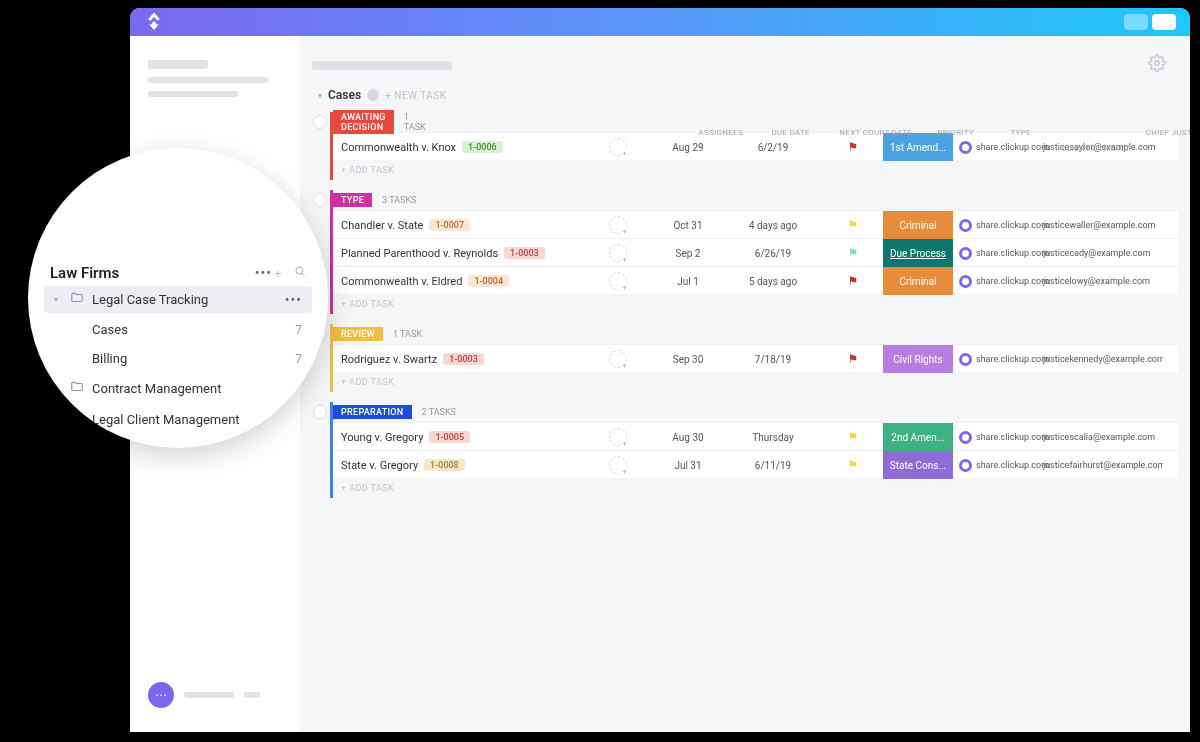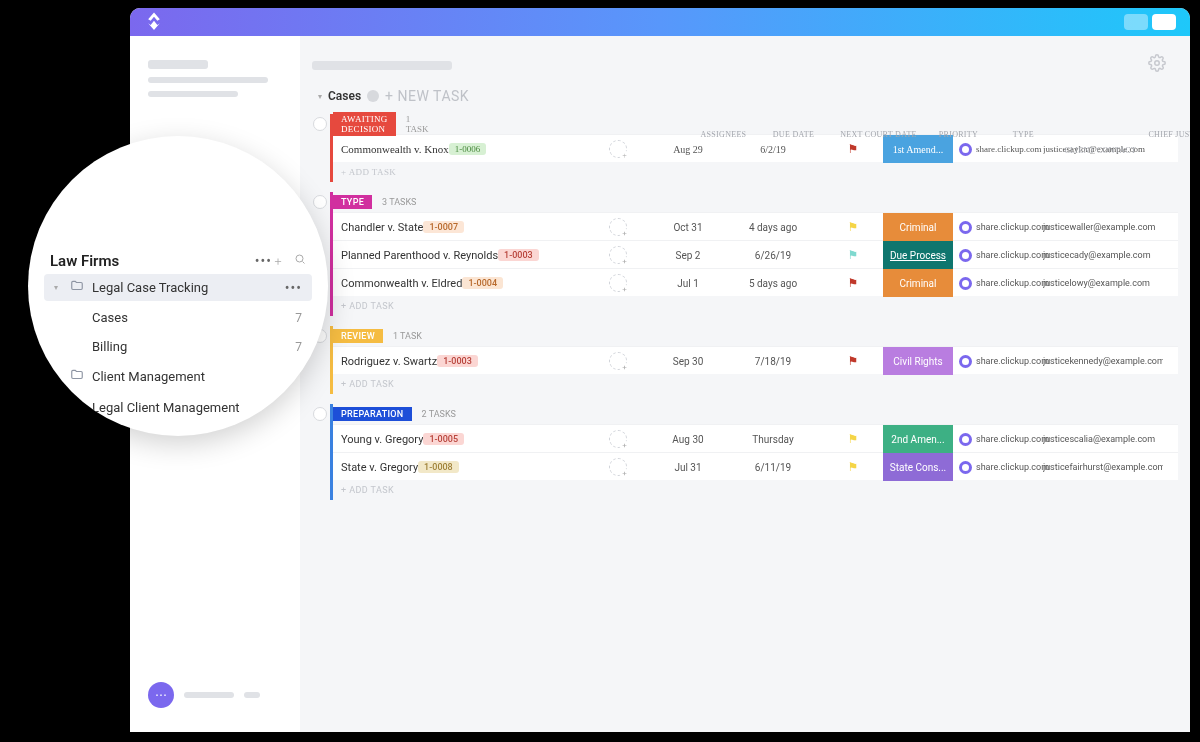--- a/index.html
+++ b/index.html
@@ -32,61 +32,61 @@
 .main-head { display: flex; align-items: center; padding: 0 24px 0 12px; }
 .main-head .ph-line { margin-bottom: 0; }
 .main-head .ph-line.a { width: 140px; height: 9px; }
 .main-head .settings-icon { color: #c7c9cf; }
 
 .list-area { padding: 12px 12px 0 12px; }
 .list-title-row { display: flex; align-items: center; font-size: 12px; color: #555; padding-left: 6px; gap: 6px; }
 .lead-tri { color: #aaa; font-size: 8px; }
 .list-title { font-weight: 600; color: #333; }
 .info-dot { width: 12px; height: 12px; border-radius: 6px; background: #d7d9dd; display: inline-block; }
-.new-task-link { color: #bfc2c8; font-size: 14px; letter-spacing: 0.5px; }
+.new-task-link { color: #bfc2c8; font-size: 10px; letter-spacing: 0.5px; }
 
 .group { margin-top: 10px; border-left: 3px solid; margin-left: 18px; }
 .group-head { display: flex; align-items: center; gap: 10px; height: 20px; padding-top: 0; position: relative; }
 .lead-check { position: absolute; left: -20px; width: 14px; height: 14px; border: 1px solid #d7d9dd; border-radius: 7px; background: #fff; }
 .status-pill { color: #fff; font-size: 9px; padding: 2px 8px; font-weight: 500; letter-spacing: 0.3px; }
 .task-count { font-size: 9px; color: #999; }
 
 .col-head-row, .task-row { display: grid; grid-template-columns: 250px 70px 70px 100px 60px 70px 90px 120px; align-items: center; font-size: 10px; }
 .col-head-row { color: #a3a6ad; text-transform: uppercase; font-size: 8px; letter-spacing: 0.3px; height: 20px; padding-left: 0; }
 .col-head-row .name-col { text-align: left; }
 .col-head-row > div { text-align: center; }
 
 .task-row { background: #fff; height: 28px; color: #333; border-top: 1px solid #f0f1f3; }
-.task-row .name-cell { display: flex; align-items: center; padding-left: 8px; text-align: right; font-size: 11px; }
+.task-row .name-cell { display: flex; align-items: center; gap: 6px; padding-left: 8px; text-align: right; font-size: 11px; }
 .case-id-tag { font-size: 9px; padding: 1px 6px; border-radius: 3px; font-weight: 500; }
 .assignee-bubble { width: 18px; height: 18px; border: 1px dashed #cfd2d8; border-radius: 9px; margin: 0 auto; position: relative; }
 .assignee-bubble::after { content: "+"; position: absolute; right: -3px; bottom: -3px; font-size: 8px; color: #aaa; background: #fff; border-radius: 4px; width: 9px; height: 9px; text-align: center; line-height: 9px; }
 .due-cell, .next-cell { text-align: center; color: #555; }
 .flag { margin: 0 auto; font-size: 12px; }
 .type-cell { display: flex; justify-content: flex-end; }
 .type-btn { color: #fff; font-size: 10px; height: 28px; display: flex; align-items: center; justify-content: center; width: 70px; white-space: nowrap; overflow: hidden; }
 .contact-cell { display: flex; align-items: center; gap: 4px; font-size: 9px; color: #555; justify-content: flex-start; padding-left: 6px; }
 .contact-cell .round-icon { width: 13px; height: 13px; border-radius: 7px; background: #7b68ee; flex-shrink: 0; position: relative; }
 .contact-cell .round-icon::after { content: ""; position: absolute; inset: 3px; border-radius: 4px; background: #fff; }
 .cjc-cell { font-size: 9px; color: #555; white-space: nowrap; overflow: hidden; }
 
 .add-task-row { font-size: 9px; color: #c3c6cc; padding: 5px 0 5px 8px; letter-spacing: 0.4px; }
 
-.g-awaiting { border-left-color: #e6493e; font-family: Liberation Serif, serif; }
+.g-awaiting { border-left-color: #e6493e; }
 .g-trial { border-left-color: #d12f9f; }
 .g-review { border-left-color: #f5bc42; }
 .g-prep { border-left-color: #3a81e0; }
 
 .sp-awaiting { background: #e6493e; }
 .sp-trial { background: #d12f9f; }
 .sp-review { background: #f5bc42; }
 .sp-prep { background: #1d4ed8; }
 
 
-.zoom-bubble { position: absolute; left: 28px; top: 136px; width: 300px; height: 300px; background: #fff; border-radius: 150px; box-shadow: 0 8px 28px rgba(0,0,0,0.18); padding: 44px 16px 24px; z-index: 50; overflow: hidden; }
+.zoom-bubble { position: absolute; left: 28px; top: 148px; width: 300px; height: 300px; background: #fff; border-radius: 150px; box-shadow: 0 8px 28px rgba(0,0,0,0.18); padding: 44px 16px 24px; z-index: 50; overflow: hidden; }
 .zb-title-row { display: flex; align-items: center; padding: 0 6px; margin-top: 72px; }
 .zb-title { font-size: 15px; font-weight: 600; flex: 1; color: #222;}
 .dots { font-size: 14px; color: #666; letter-spacing: 1px; }
 .zb-icons { display: flex; gap: 10px; color: #aaa; font-size: 12px; }
 .zb-item { display: flex; align-items: center; padding: 5px 10px; font-size: 13px; color: #333; border-radius: 4px; gap: 8px; margin-top: 4px; }
 .zb-item.active { background: #eceef3; }
 .zb-item .chev { font-size: 8px; color: #aaa; width: 8px; }
 .zb-item .fold-icon { color: #8e95a3; }
 .zb-item .spacer { flex: 1; }
 .zb-item .count { color: #999; font-size: 12px; }
@@ -371,21 +371,21 @@
         <span class="spacer"></span>
         <span class="count">7</span>
       </div>
       <div class="zb-item">
     <span class="chev">▸</span>
     <span class="fold-icon">
       <svg viewBox="0 0 24 24" fill="none" stroke="currentColor" stroke-width="2">
             <path d="M3 6a2 2 0 012-2h4l2 2h8a2 2 0 012 2v8a2 2 0 01-2 2H5a2 2 0 01-2-2V6z"></path>
           </svg>
     </span>
-    <span>Client Management</span>
+    <span>Contract Management</span>
     <span class="spacer"></span>
 
   </div>
       <div class="zb-item">
     <span class="chev">▸</span>
     <span class="fold-icon">
       <svg viewBox="0 0 24 24" fill="none" stroke="currentColor" stroke-width="2">
             <path d="M3 6a2 2 0 012-2h4l2 2h8a2 2 0 012 2v8a2 2 0 01-2 2H5a2 2 0 01-2-2V6z"></path>
           </svg>
     </span>

